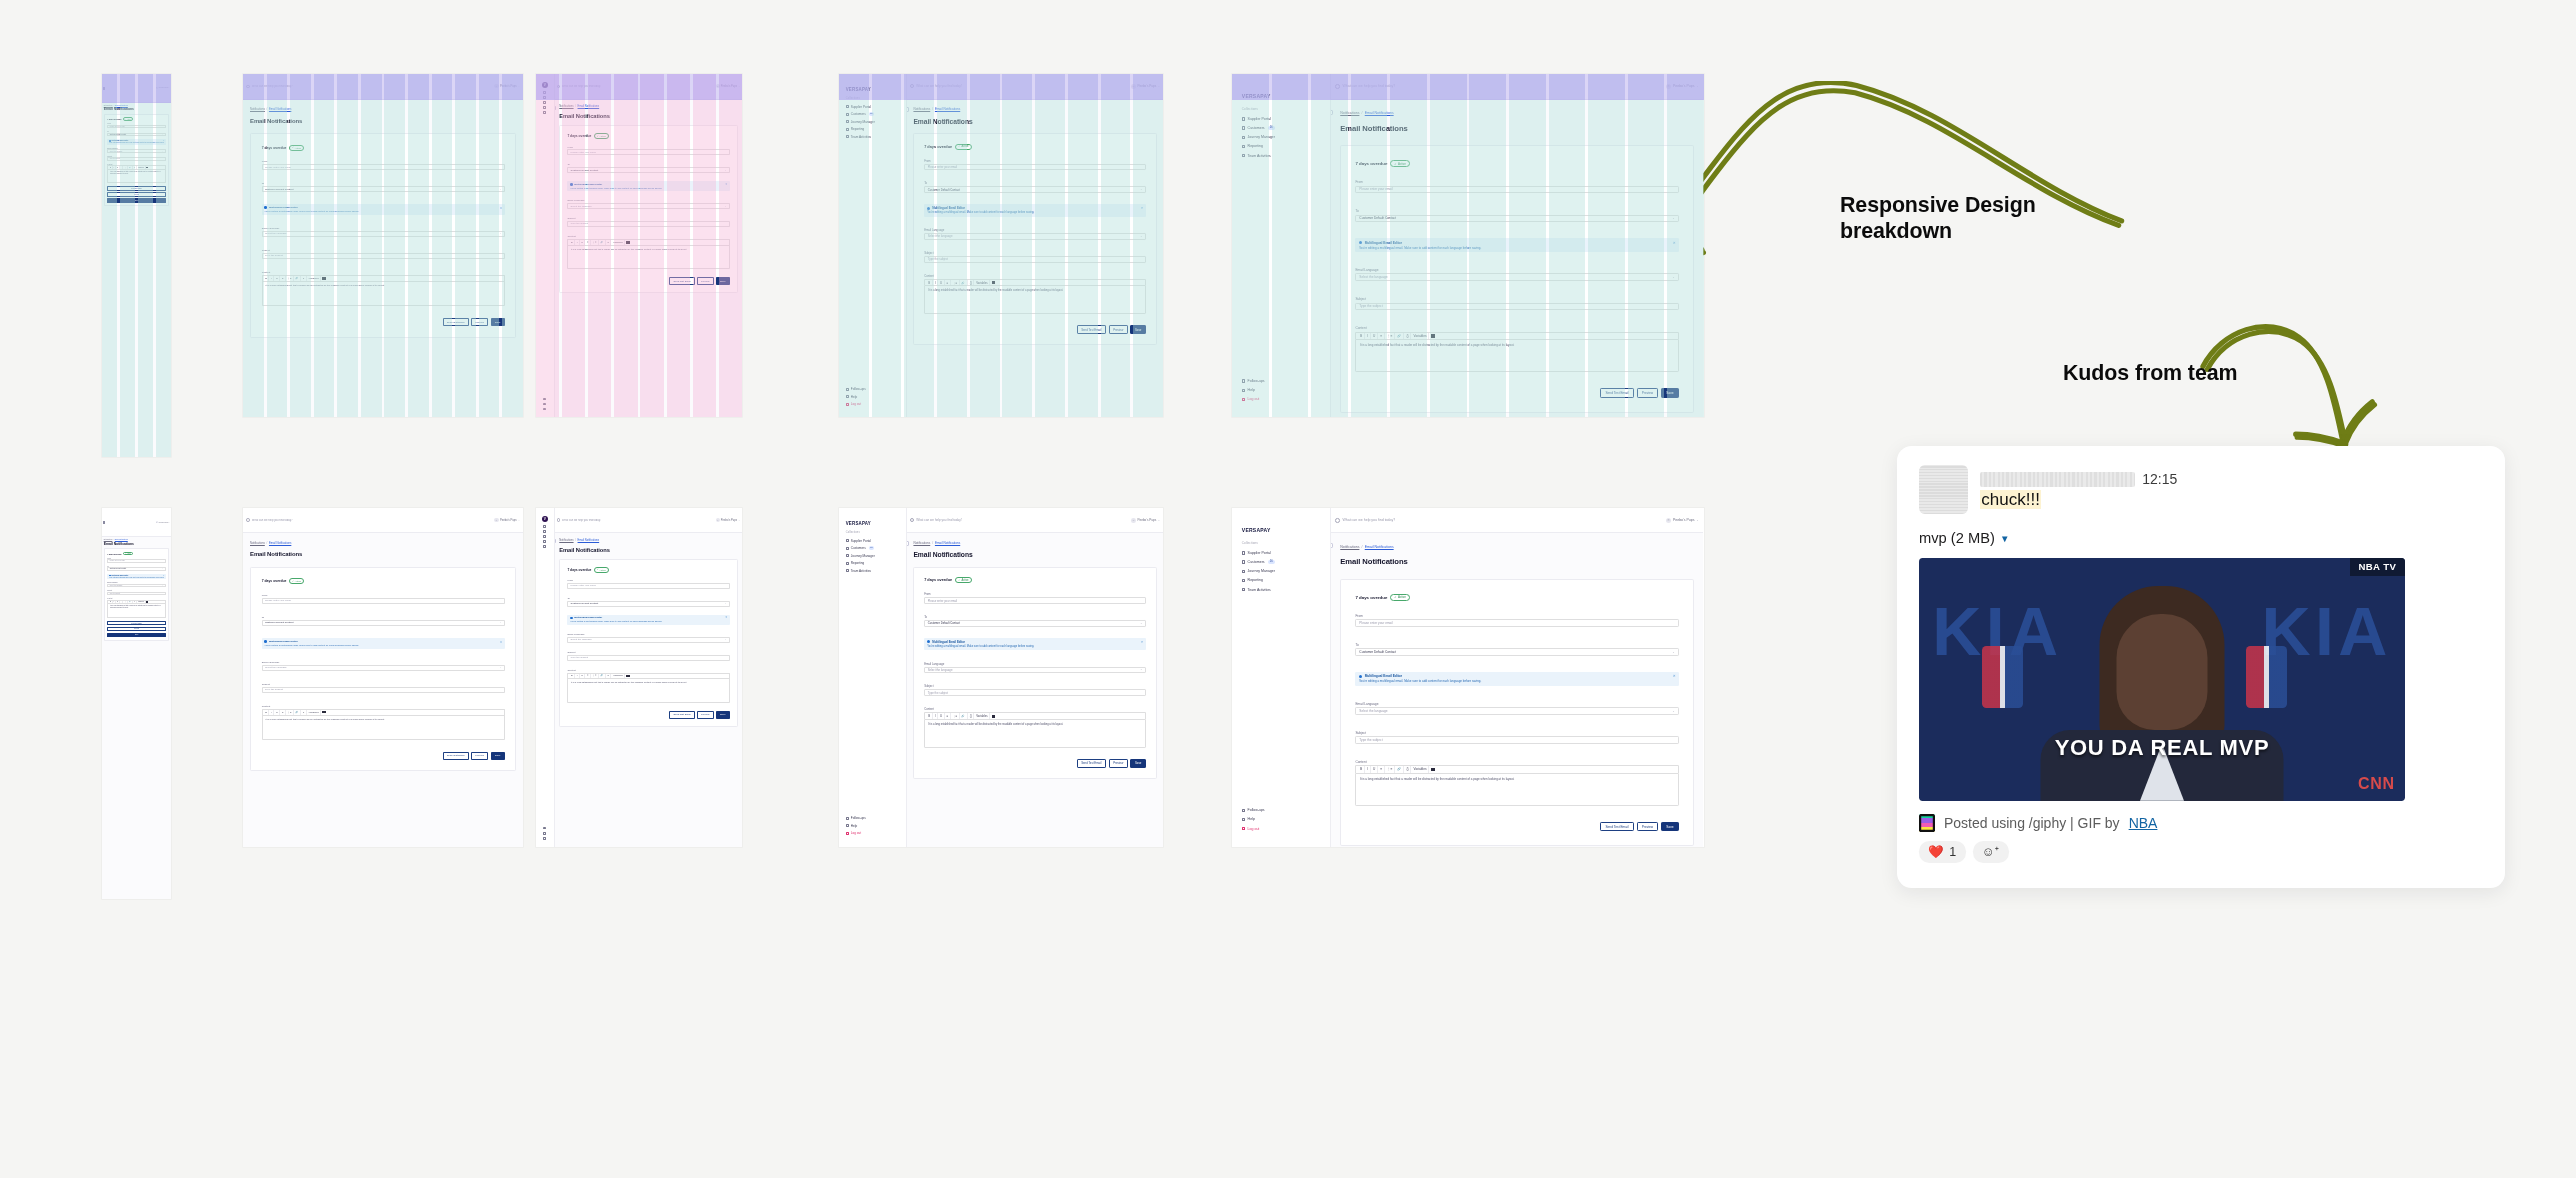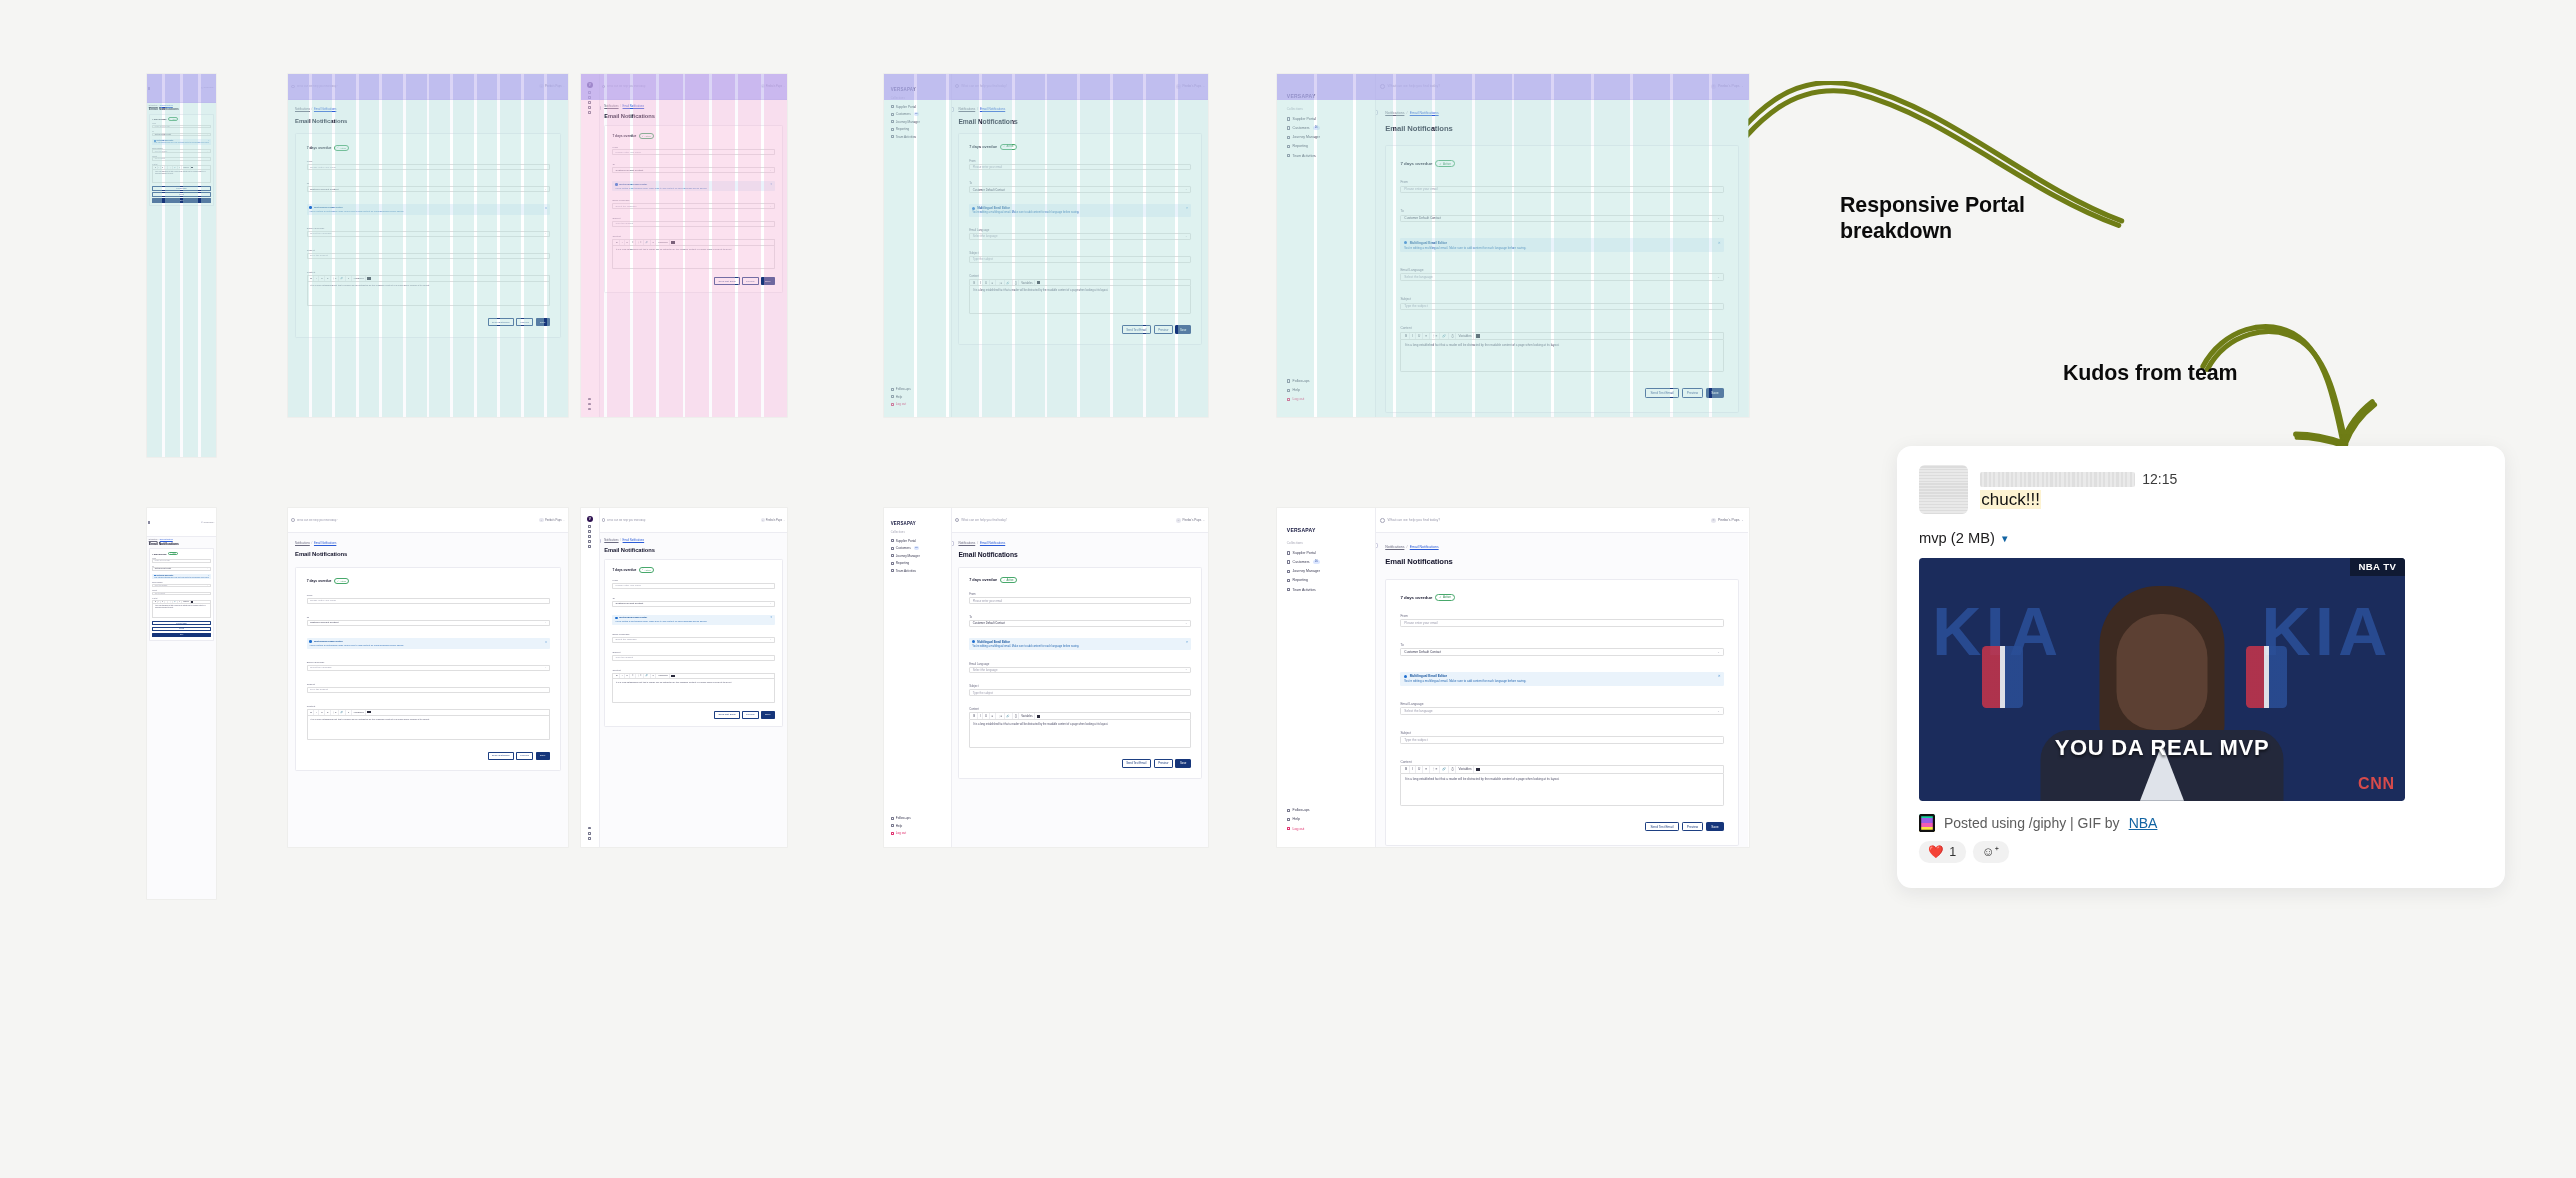--- a/index.html
+++ b/index.html
@@ -20,21 +20,20 @@
     letter-spacing: 0.1px;
     white-space: nowrap;
   }
 
   
   .frame {
     position: absolute;
     background: #ffffff;
     overflow: hidden;
     box-shadow: 0 0 0 0.7px rgba(0,0,0,.045);
-    margin-left: 45px;
   }
   .frame-inner { position: relative; width: 100%; height: 100%; overflow: hidden; }
 
   
   .gridcols { position: absolute; inset: 0; display: flex; pointer-events: none; z-index: 6; }
   .gridcols .col { flex: 1 1 0; background: rgba(178, 225, 220, .42); margin-right: 2.9px; }
   .gridcols .col:last-child { margin-right: 0; }
   .gridcols.pink .col { background: rgba(244, 180, 215, .40); }
 
   
@@ -1362,21 +1361,21 @@
       <path d="M20 78 C 46 28 108 8 150 38 C 186 64 198 122 210 180"></path>
       <path d="M26 82 C 52 34 110 16 154 44 C 190 70 202 126 214 184"></path>
       <path d="M210 180 C 218 158 232 140 250 126"></path>
       <path d="M213 184 C 221 162 235 144 253 130"></path>
       <path d="M210 182 C 188 174 166 170 146 170"></path>
       <path d="M212 186 C 190 178 168 174 148 174"></path>
     </g>
   </svg>
 
   <div class="anno" style="left:1840px; top:192px;">
-    <div>Responsive Portal</div>
+    <div>Responsive Design</div>
     <div>breakdown</div>
   </div>
 
   <div class="anno" style="left:2063px; top:360px;">
     <div>Kudos from team</div>
   </div>
 
   <div class="slack" style="left:1897px; top:446px; width:608px;">
     <div class="slk-row">
       <div class="slk-avatar"></div>

